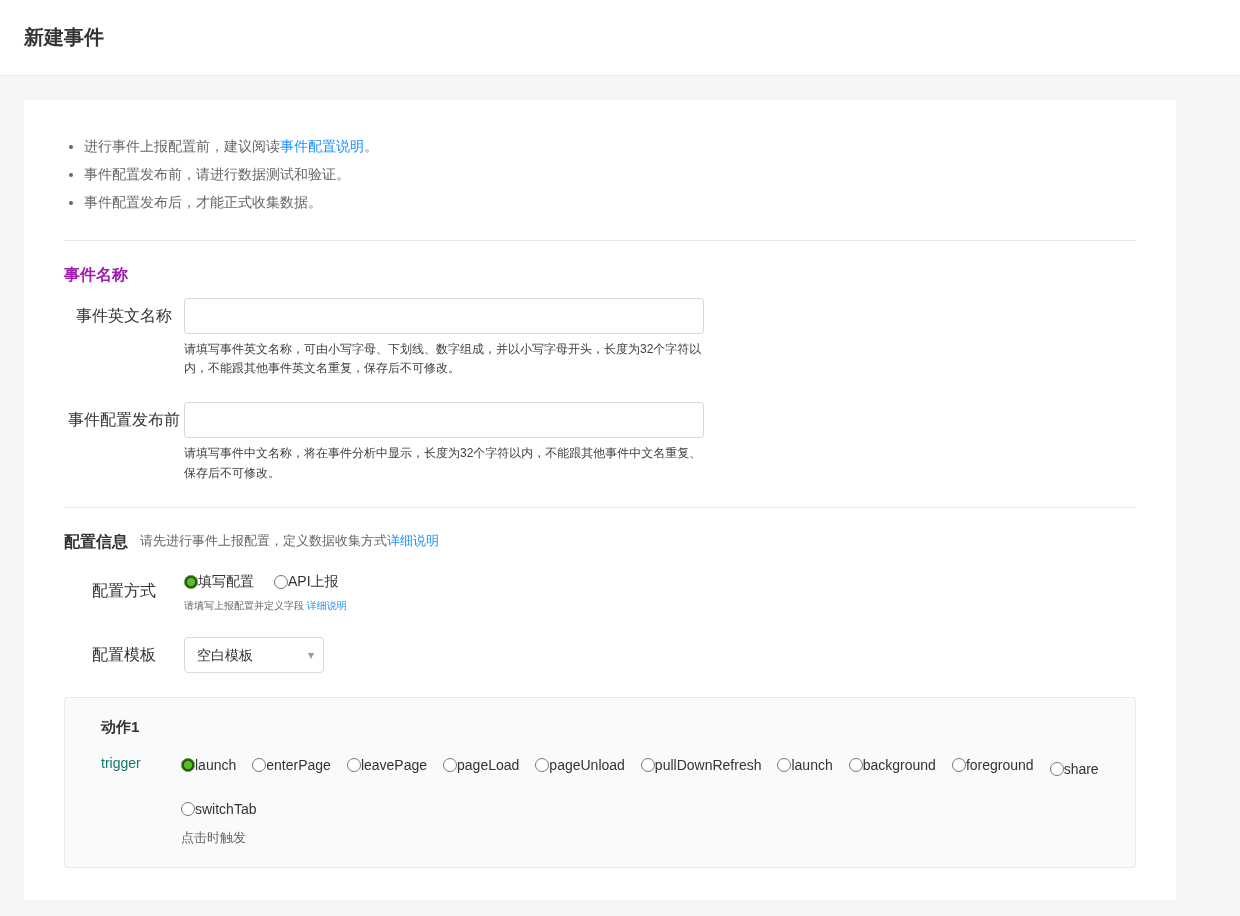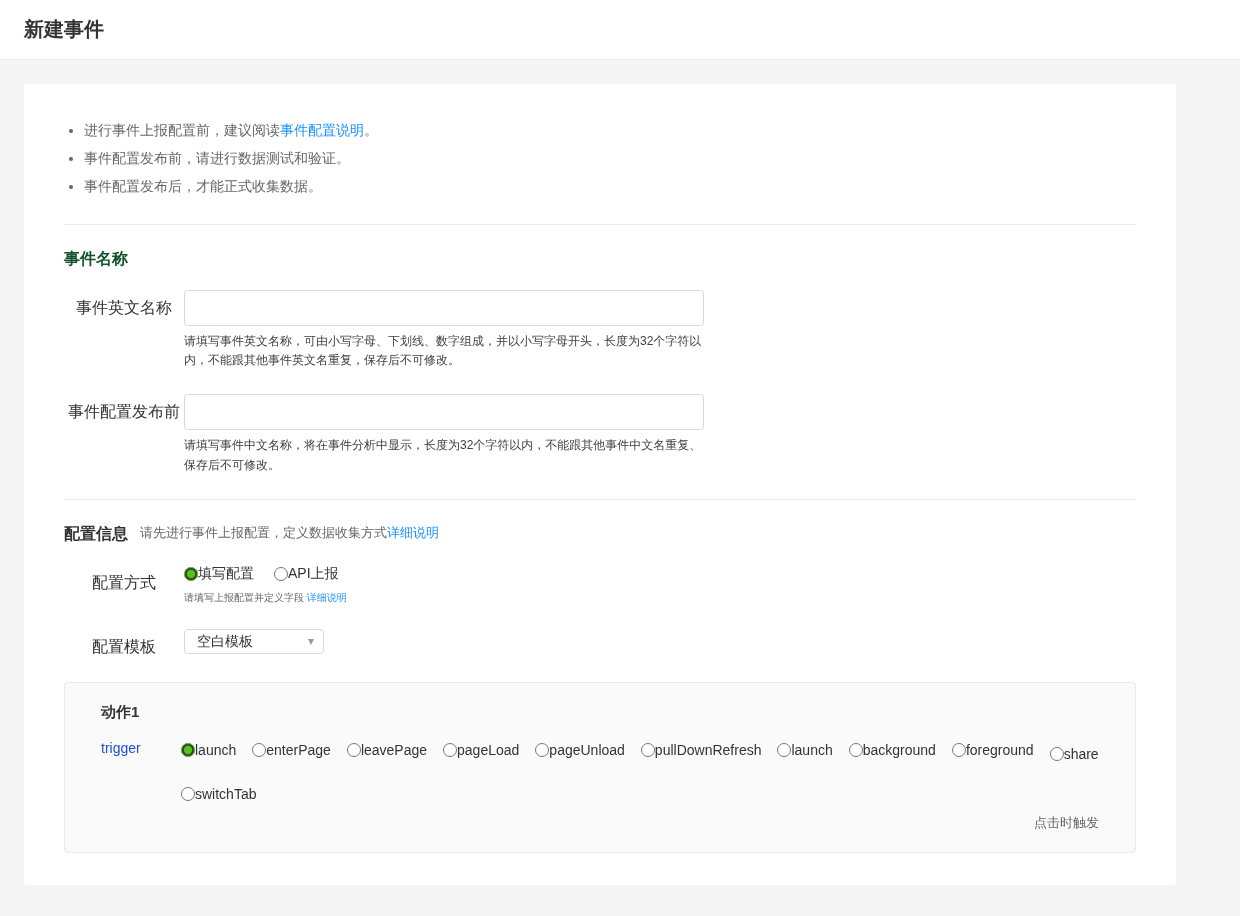--- a/index.html
+++ b/index.html
@@ -4,21 +4,21 @@
   <style>
     * { box-sizing: border-box; margin: 0; padding: 0; }
     body {
       font-family: -apple-system, BlinkMacSystemFont, 'PingFang SC', 'Microsoft YaHei', sans-serif;
       background: #f5f5f5;
       color: #333;
       font-size: 14px;
     }
     .page-header {
       background: #fff;
-      padding: 16px 24px;
+      padding: 24px 24px;
       border-bottom: 1px solid #e8e8e8;
     }
     .page-title {
       font-size: 20px;
       font-weight: 600;
       color: #333;
     }
     .main-content {
       padding: 24px;
       max-width: 1200px;
@@ -44,22 +44,22 @@
       text-decoration: none;
     }
     .section-divider {
       border: none;
       border-top: 1px solid #e8e8e8;
       margin: 24px 0;
     }
     .section-title {
       font-size: 16px;
       font-weight: 600;
-      color: #14532d;
-      margin-bottom: 20px;
+      color: #a21caf;
+      margin-bottom: 12px;
     }
     .form-row {
       display: flex;
       margin-bottom: 24px;
       align-items: flex-start;
     }
     .form-label {
       width: 120px;
       min-width: 120px;
       padding-top: 8px;
@@ -124,21 +124,21 @@
     .config-hint {
       margin-top: 8px;
       font-size: 10px;
       color: #666;
     }
     .select-wrapper {
       position: relative;
       display: inline-block;
     }
     .template-select {
-      height: 25px;
+      height: 36px;
       border: 1px solid #d9d9d9;
       border-radius: 4px;
       padding: 0 30px 0 12px;
       font-size: 14px;
       color: #333;
       background: #fff;
       outline: none;
       appearance: none;
       cursor: pointer;
       min-width: 140px;
@@ -168,33 +168,32 @@
     .trigger-row {
       display: flex;
       align-items: flex-start;
       margin-bottom: 12px;
     }
     .trigger-label {
       width: 80px;
       min-width: 80px;
       padding-top: 2px;
       font-size: 14px;
-      color: #1d4ed8;
+      color: #0f766e;
     }
     .trigger-options {
       display: flex;
       flex-wrap: wrap;
       gap: 16px;
     }
     .trigger-hint {
       margin-top: 12px;
       margin-left: 80px;
       font-size: 13px;
       color: #666;
-      text-align: right;
     }
   </style>
 </head>
 <body>
 
 <div>
   <div class="page-header">
     <h1 class="page-title">新建事件</h1>
   </div>
 </div>

